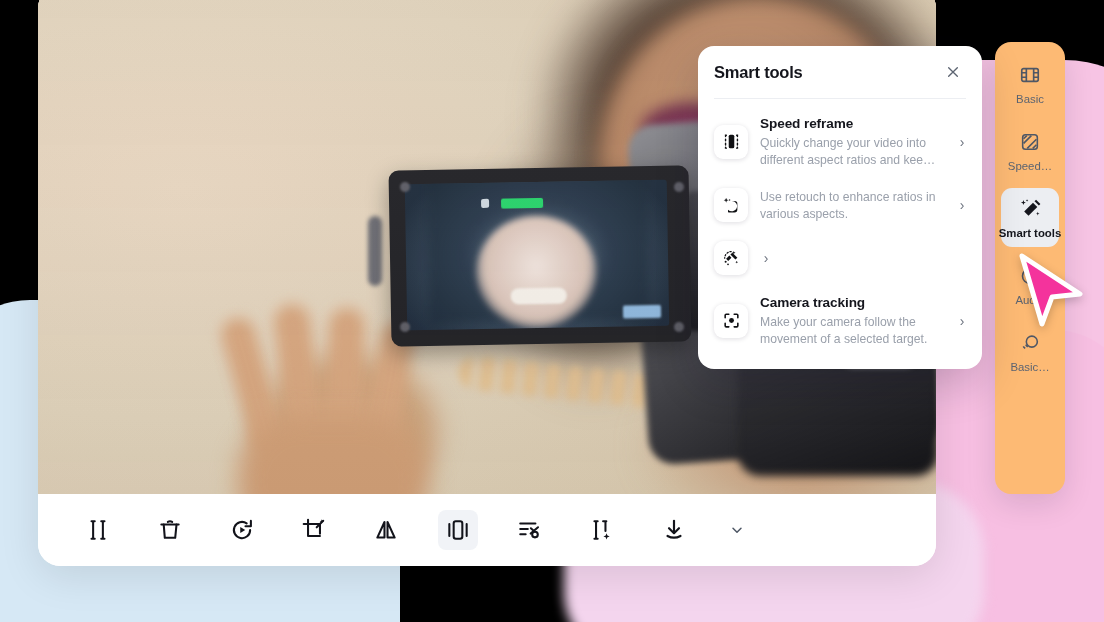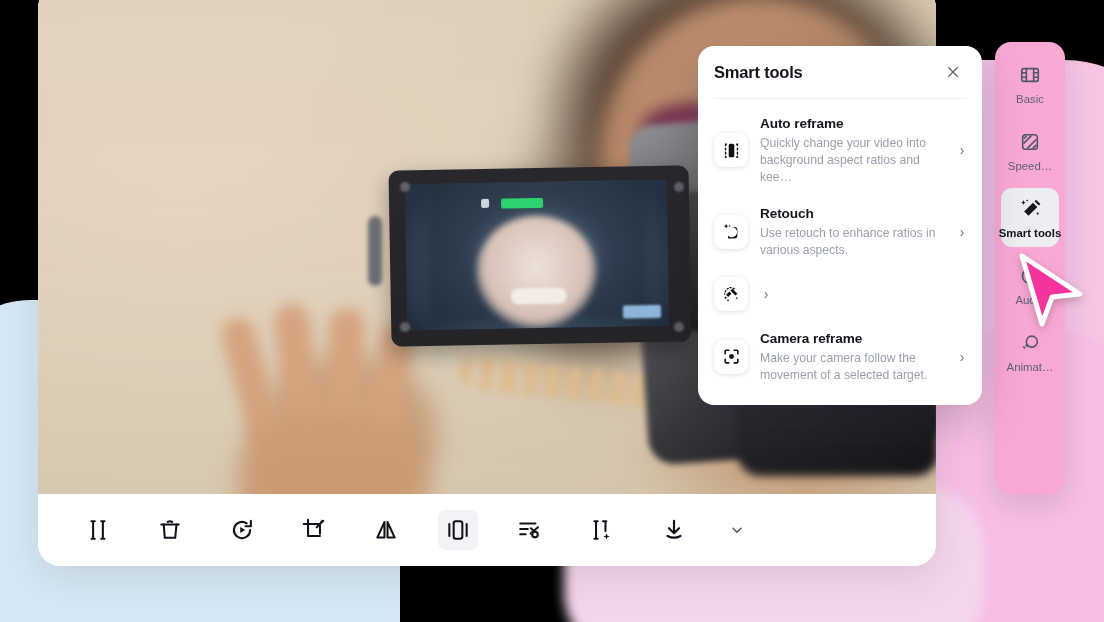--- a/index.html
+++ b/index.html
@@ -383,21 +383,21 @@
     overflow: hidden;
   }
   .badge-spark { font-size: 11px; line-height: 1; }
 
   
   .rail {
     position: absolute;
     left: 995px; top: 42px;
     width: 70px;
     height: 452px;
-    background: #f9a8d4;
+    background: #fdba74;
     border-radius: 16px;
     box-shadow: 0 10px 30px rgba(20,16,40,.12);
     padding: 12px 0;
     z-index: 30;
   }
   .rail-item {
     width: 58px;
     margin: 0 auto 8px auto;
     border-radius: 11px;
     padding: 8px 2px 7px 2px;
@@ -609,21 +609,21 @@
     </div>
 
     <div class="rail-item">
       <span class="rail-icon">
         <svg width="22" height="22" viewBox="0 0 24 24" fill="none" stroke="currentColor" stroke-width="1.7">
           <circle cx="14" cy="10.5" r="6"></circle>
           <path d="M9.6 16.2a6 6 0 0 1-2.2-2.4"></path>
           <path d="M6.8 17.9a6 6 0 0 1-2.1-2.3"></path>
         </svg>
       </span>
-      <span class="rail-label">Animat…</span>
+      <span class="rail-label">Basic…</span>
     </div>
 
 
   </div>
 
   <div class="panel">
 
     <div class="panel-head">
       <div class="panel-title">Smart tools</div>
       <div class="panel-close">
@@ -638,37 +638,36 @@
 
       <div class="tool-row">
         <div class="tool-icon-box">
           <svg width="19" height="19" viewBox="0 0 24 24" fill="none" stroke="currentColor" stroke-width="1.8" stroke-linecap="round">
             <rect x="8.5" y="3.5" width="7" height="17" rx="2" fill="currentColor" stroke="none"></rect>
             <path d="M5.5 4.2h-1v1.4M4.5 9v2.2M4.5 14.2v2.2M4.5 19.2v1.2h1"></path>
             <path d="M18.5 4.2h1v1.4M19.5 9v2.2M19.5 14.2v2.2M19.5 19.2v1.2h-1"></path>
           </svg>
         </div>
         <div class="tool-text">
-          <div class="tool-name">Auto reframe</div>
-          <div class="tool-desc">Quickly change your video into background aspect ratios and kee…</div>
+          <div class="tool-name">Speed reframe</div>
+          <div class="tool-desc">Quickly change your video into different aspect ratios and kee…</div>
         </div>
         <div class="tool-arrow">›</div>
       </div>
 
       <div class="tool-row">
         <div class="tool-icon-box">
           <svg width="19" height="19" viewBox="0 0 24 24" fill="currentColor">
             <path d="M12.4 6.2a6.6 6.6 0 1 1-4.8 11.1V20a.8.8 0 0 0 .8.8h7.4a3.6 3.6 0 0 0 3.6-3.6V9.6a3.4 3.4 0 0 0-3.4-3.4z"></path>
             <circle cx="12.6" cy="13.1" r="5.2" fill="#fff"></circle>
             <path d="M5.2 2.2l.85 2.25 2.25.85-2.25.85L5.2 8.4l-.85-2.25L2.1 5.3l2.25-.85z"></path>
             <path d="M9.6 3.4l.45 1.2 1.2.45-1.2.45-.45 1.2-.45-1.2-1.2-.45 1.2-.45z"></path>
           </svg>
         </div>
         <div class="tool-text">
-          <div class="tool-name">Retouch</div>
           <div class="tool-desc">Use retouch to enhance ratios in various aspects.</div>
         </div>
         <div class="tool-arrow">›</div>
       </div>
 
       <div class="tool-row">
         <div class="tool-icon-box">
           <svg width="19" height="19" viewBox="0 0 24 24" fill="currentColor">
             <path d="M13.1 4.6l6.3 6.3-2.5 2.5-6.3-6.3z"></path>
             <path d="M9.3 8.3l2.6 2.6-4.1 4.1-2.6-2.6z"></path>
@@ -688,21 +687,21 @@
         <div class="tool-icon-box">
           <svg width="19" height="19" viewBox="0 0 24 24" fill="none" stroke="currentColor" stroke-width="2" stroke-linecap="round" stroke-linejoin="round">
             <path d="M4 8.6V5.4a1.4 1.4 0 0 1 1.4-1.4h3.2"></path>
             <path d="M20 8.6V5.4A1.4 1.4 0 0 0 18.6 4h-3.2"></path>
             <path d="M4 15.4v3.2A1.4 1.4 0 0 0 5.4 20h3.2"></path>
             <path d="M20 15.4v3.2a1.4 1.4 0 0 1-1.4 1.4h-3.2"></path>
             <circle cx="12" cy="12" r="3.1" fill="currentColor" stroke="none"></circle>
           </svg>
         </div>
         <div class="tool-text">
-          <div class="tool-name">Camera reframe</div>
+          <div class="tool-name">Camera tracking</div>
           <div class="tool-desc">Make your camera follow the movement of a selected target.</div>
         </div>
         <div class="tool-arrow">›</div>
       </div>
 
     </div>
   </div>
 
   <div class="cursor">
     <svg width="76" height="76" viewBox="0 0 76 76">

